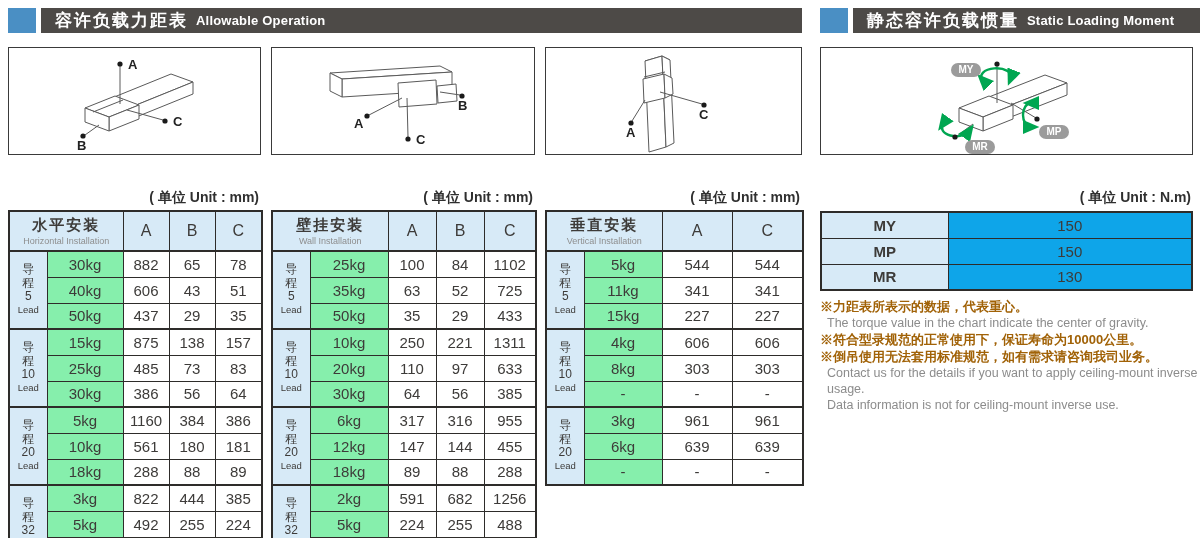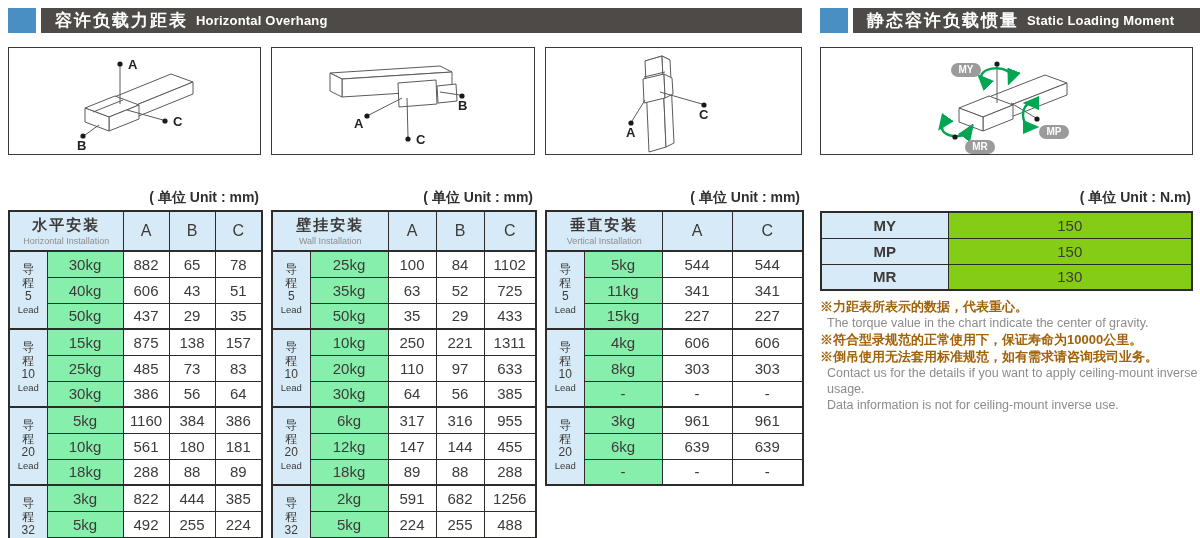--- a/index.html
+++ b/index.html
@@ -33,40 +33,40 @@
   .colh { background:#d7eaf7; font-size:16px; }
   .lead { background:#d7eaf7; font-size:12px; line-height:1.12; padding:2px 0; }
   .lead .len { font-size:9.5px; }
   .load { background:#86efac; font-size:15px; }
   .val { background:#fff; font-size:15px; }
   .gfirst td { border-top:2px solid #2e2c2a; }
 
   .mtable { border:2px solid #2e2c2a; width:373px; margin-top:1px; }
   .mtable td { border:1px solid #2e2c2a; height:26px; text-align:center; }
   .mlabel { background:#d7eaf7; font-weight:bold; font-size:15px; width:127px; }
-  .mval { background:#84cc16; font-size:15px; }
+  .mval { background:#0ea5e9; font-size:15px; }
 
   .notes { margin-top:7px; width:378px; }
   .note-zh { color:#a16207; font-size:13px; font-weight:bold; line-height:17px; }
   .note-en { color:#8c8c8c; font-size:12.5px; line-height:16px; padding-left:7px; }
 
   .dlabel { font-size:13px; font-weight:bold; fill:#222; }
   .badge-text { font-size:10px; font-weight:bold; fill:#fff; }
 </style>
 </head>
 <body>
 
 <div class="page">
 
   <div class="left-col">
     <div class="section-header">
       <div class="accent"></div>
       <div class="bar">
         <span class="zh">容许负载力距表</span>
-        <span class="en">Horizontal Overhang</span>
+        <span class="en">Allowable Operation</span>
       </div>
     </div>
 
     <div class="dgrid">
 
       <div class="dcol" style="width:253px">
         <div class="dpanel">
           <svg width="251" height="106" viewBox="0 0 251 106">
             <g stroke="#5a5a5a" stroke-width="1" fill="none">
               <path d="M88,56 L162,26 L184,34 L110,64 Z" fill="#fff"></path>

